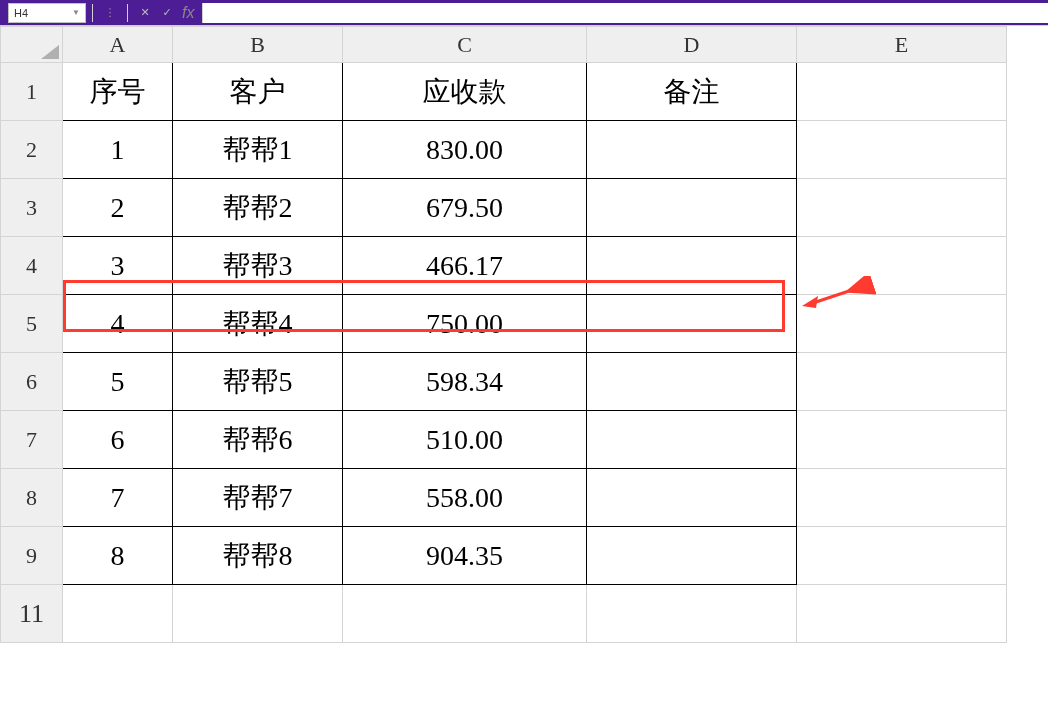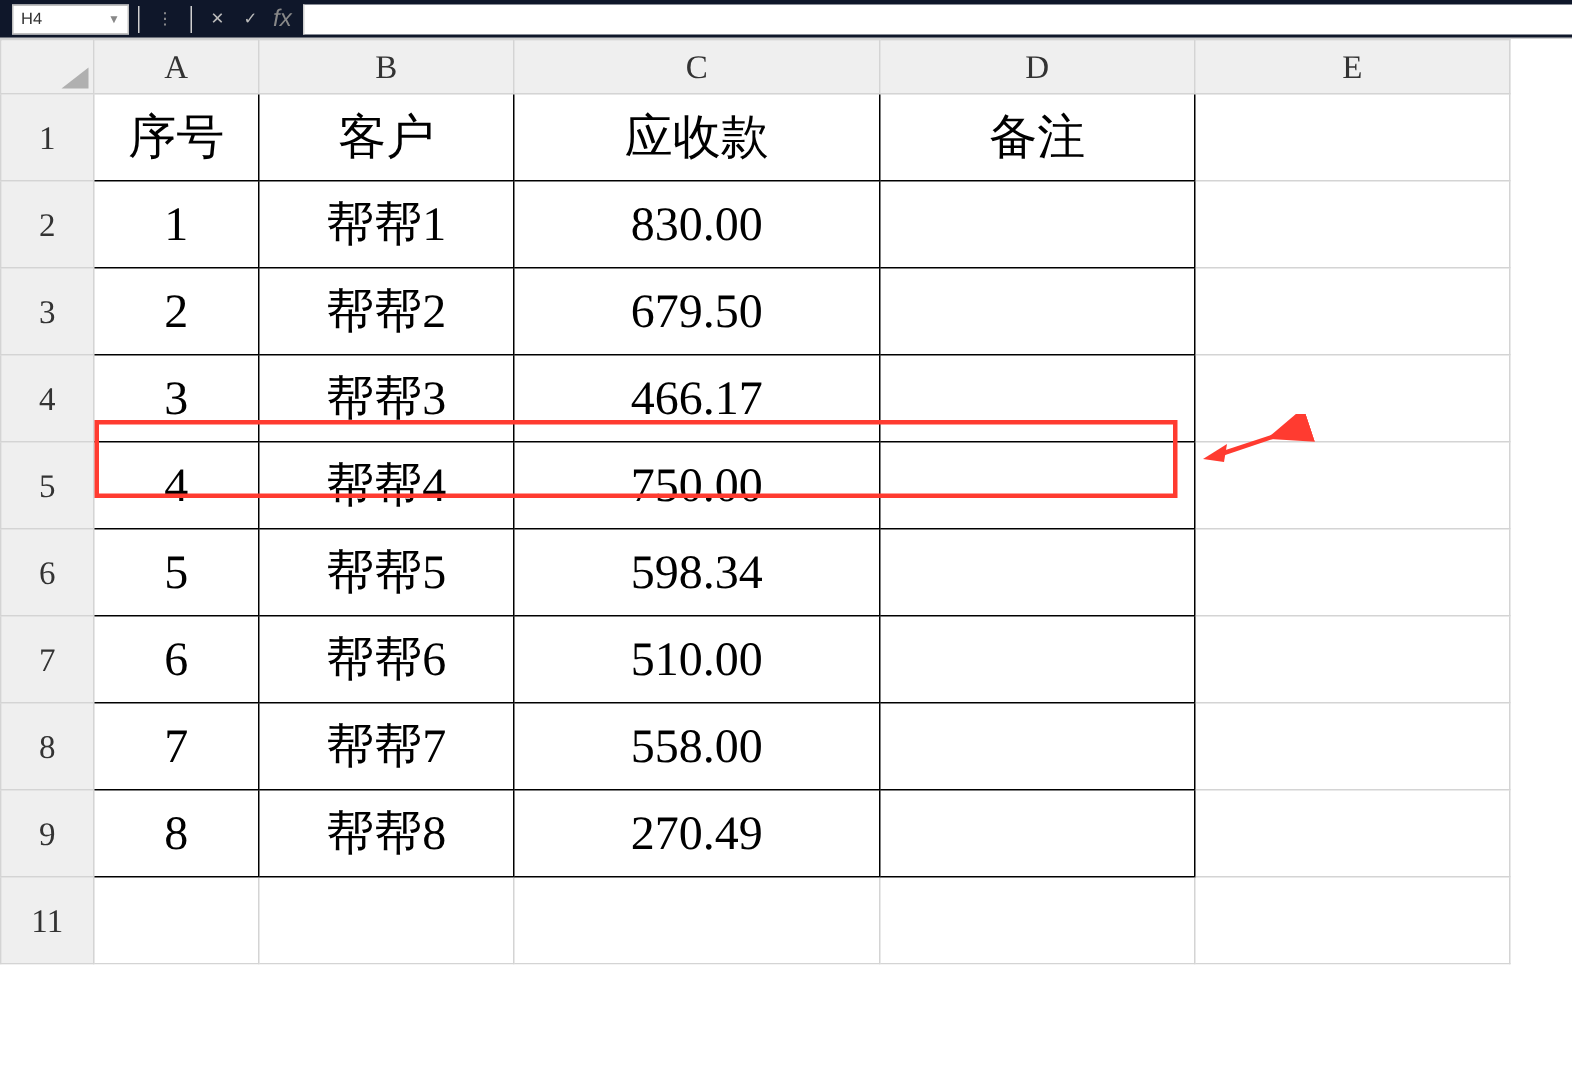--- a/index.html
+++ b/index.html
@@ -11,21 +11,21 @@
       font-family: "Microsoft YaHei", SimSun, Arial, sans-serif;
       background: #fff;
       overflow: hidden;
     }
     
     
     .formula-bar-area {
       display: flex;
       align-items: center;
       height: 26px;
-      background: #0f172a;
+      background: #4c1d95;
       border-bottom: 1px solid #d0d0d0;
       font-size: 11px;
       color: #555;
     }
     .name-box {
       width: 78px;
       height: 20px;
       background: #fff;
       border: 1px solid #c0c0c0;
       margin-left: 8px;
@@ -121,21 +121,21 @@
       font-family: "Times New Roman", serif;
       font-size: 22px;
       width: 62px;
       color: #333;
       min-width: 62px;
     }
     
     
     .sheet td.data-cell, .sheet td.empty-cell {
       height: 58px;
-      font-size: 32px;
+      font-size: 28px;
       font-family: "SimSun", "Times New Roman", serif;
       color: #000;
       background: #fff;
     }
     .sheet td.bordered {
       border: 1px solid #000;
     }
     
     
     .col-A { width: 110px; }
@@ -267,28 +267,28 @@
         <td class="data-cell bordered">帮帮7</td>
         <td class="data-cell bordered">558.00</td>
         <td class="data-cell bordered"></td>
         <td class="empty-cell"></td>
       </tr>
 
       <tr>
         <th class="row-header">9</th>
         <td class="data-cell bordered">8</td>
         <td class="data-cell bordered">帮帮8</td>
-        <td class="data-cell bordered">270.49</td>
+        <td class="data-cell bordered">904.35</td>
         <td class="data-cell bordered"></td>
         <td class="empty-cell"></td>
       </tr>
 
 
       <tr style="height:30px">
-        <th class="row-header" style="font-size:22px">11</th>
+        <th class="row-header" style="font-size:26px">11</th>
         <td class="empty-cell"></td>
         <td class="empty-cell"></td>
         <td class="empty-cell"></td>
         <td class="empty-cell"></td>
         <td class="empty-cell"></td>
       </tr>
     </tbody>
   </table>
 
   <div class="annotation red-box" style="left:63px; top:254px; width:722px; height:52px;"></div>

